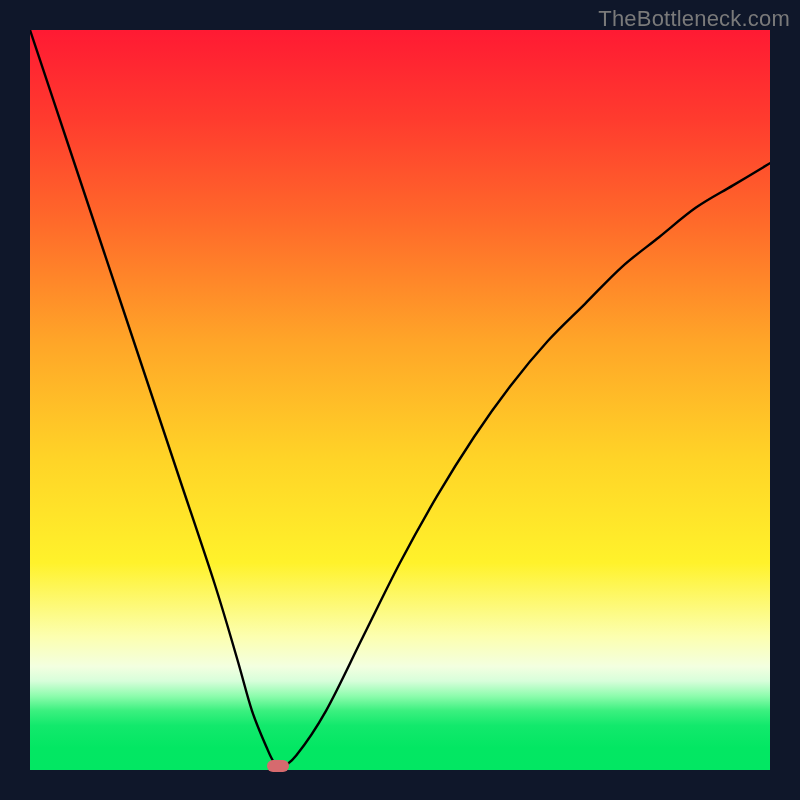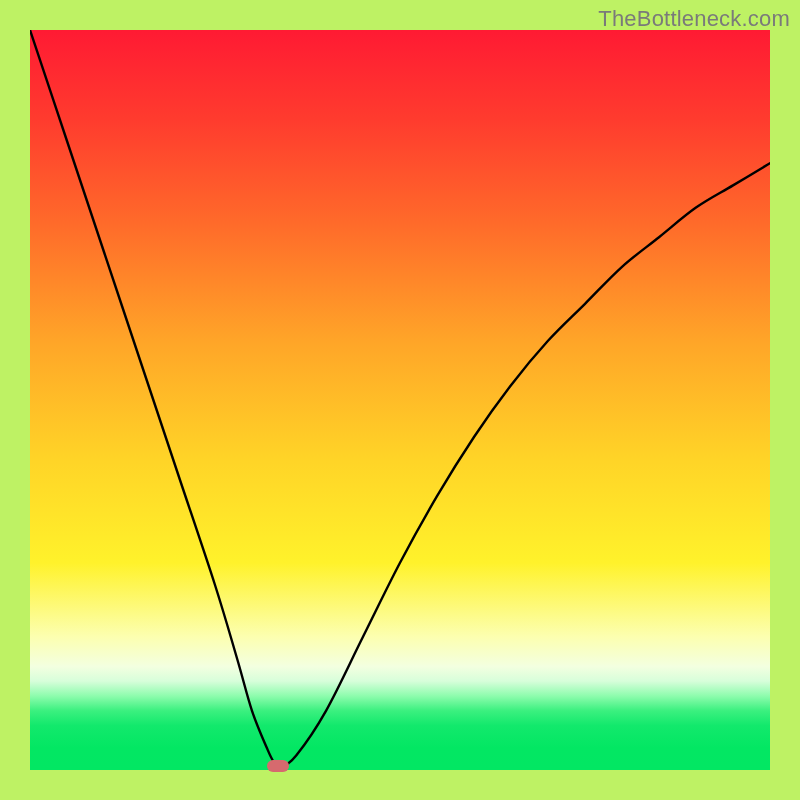--- a/index.html
+++ b/index.html
@@ -1,21 +1,21 @@
 <!DOCTYPE html>
 <html><head>
 <meta charset="utf-8">
 <style>
   * { margin: 0; padding: 0; box-sizing: border-box; }
   html, body { width: 800px; height: 800px; overflow: hidden; background: #000; }
   .frame {
     position: relative;
     width: 800px;
     height: 800px;
-    background: #bef264;
+    background: #0f172a;
   }
   .plot-area {
     position: absolute;
     left: 30px;
     top: 30px;
     width: 740px;
     height: 740px;
     background: linear-gradient(to bottom,
       #ff1a33 0%,
       #ff3b2e 12%,

